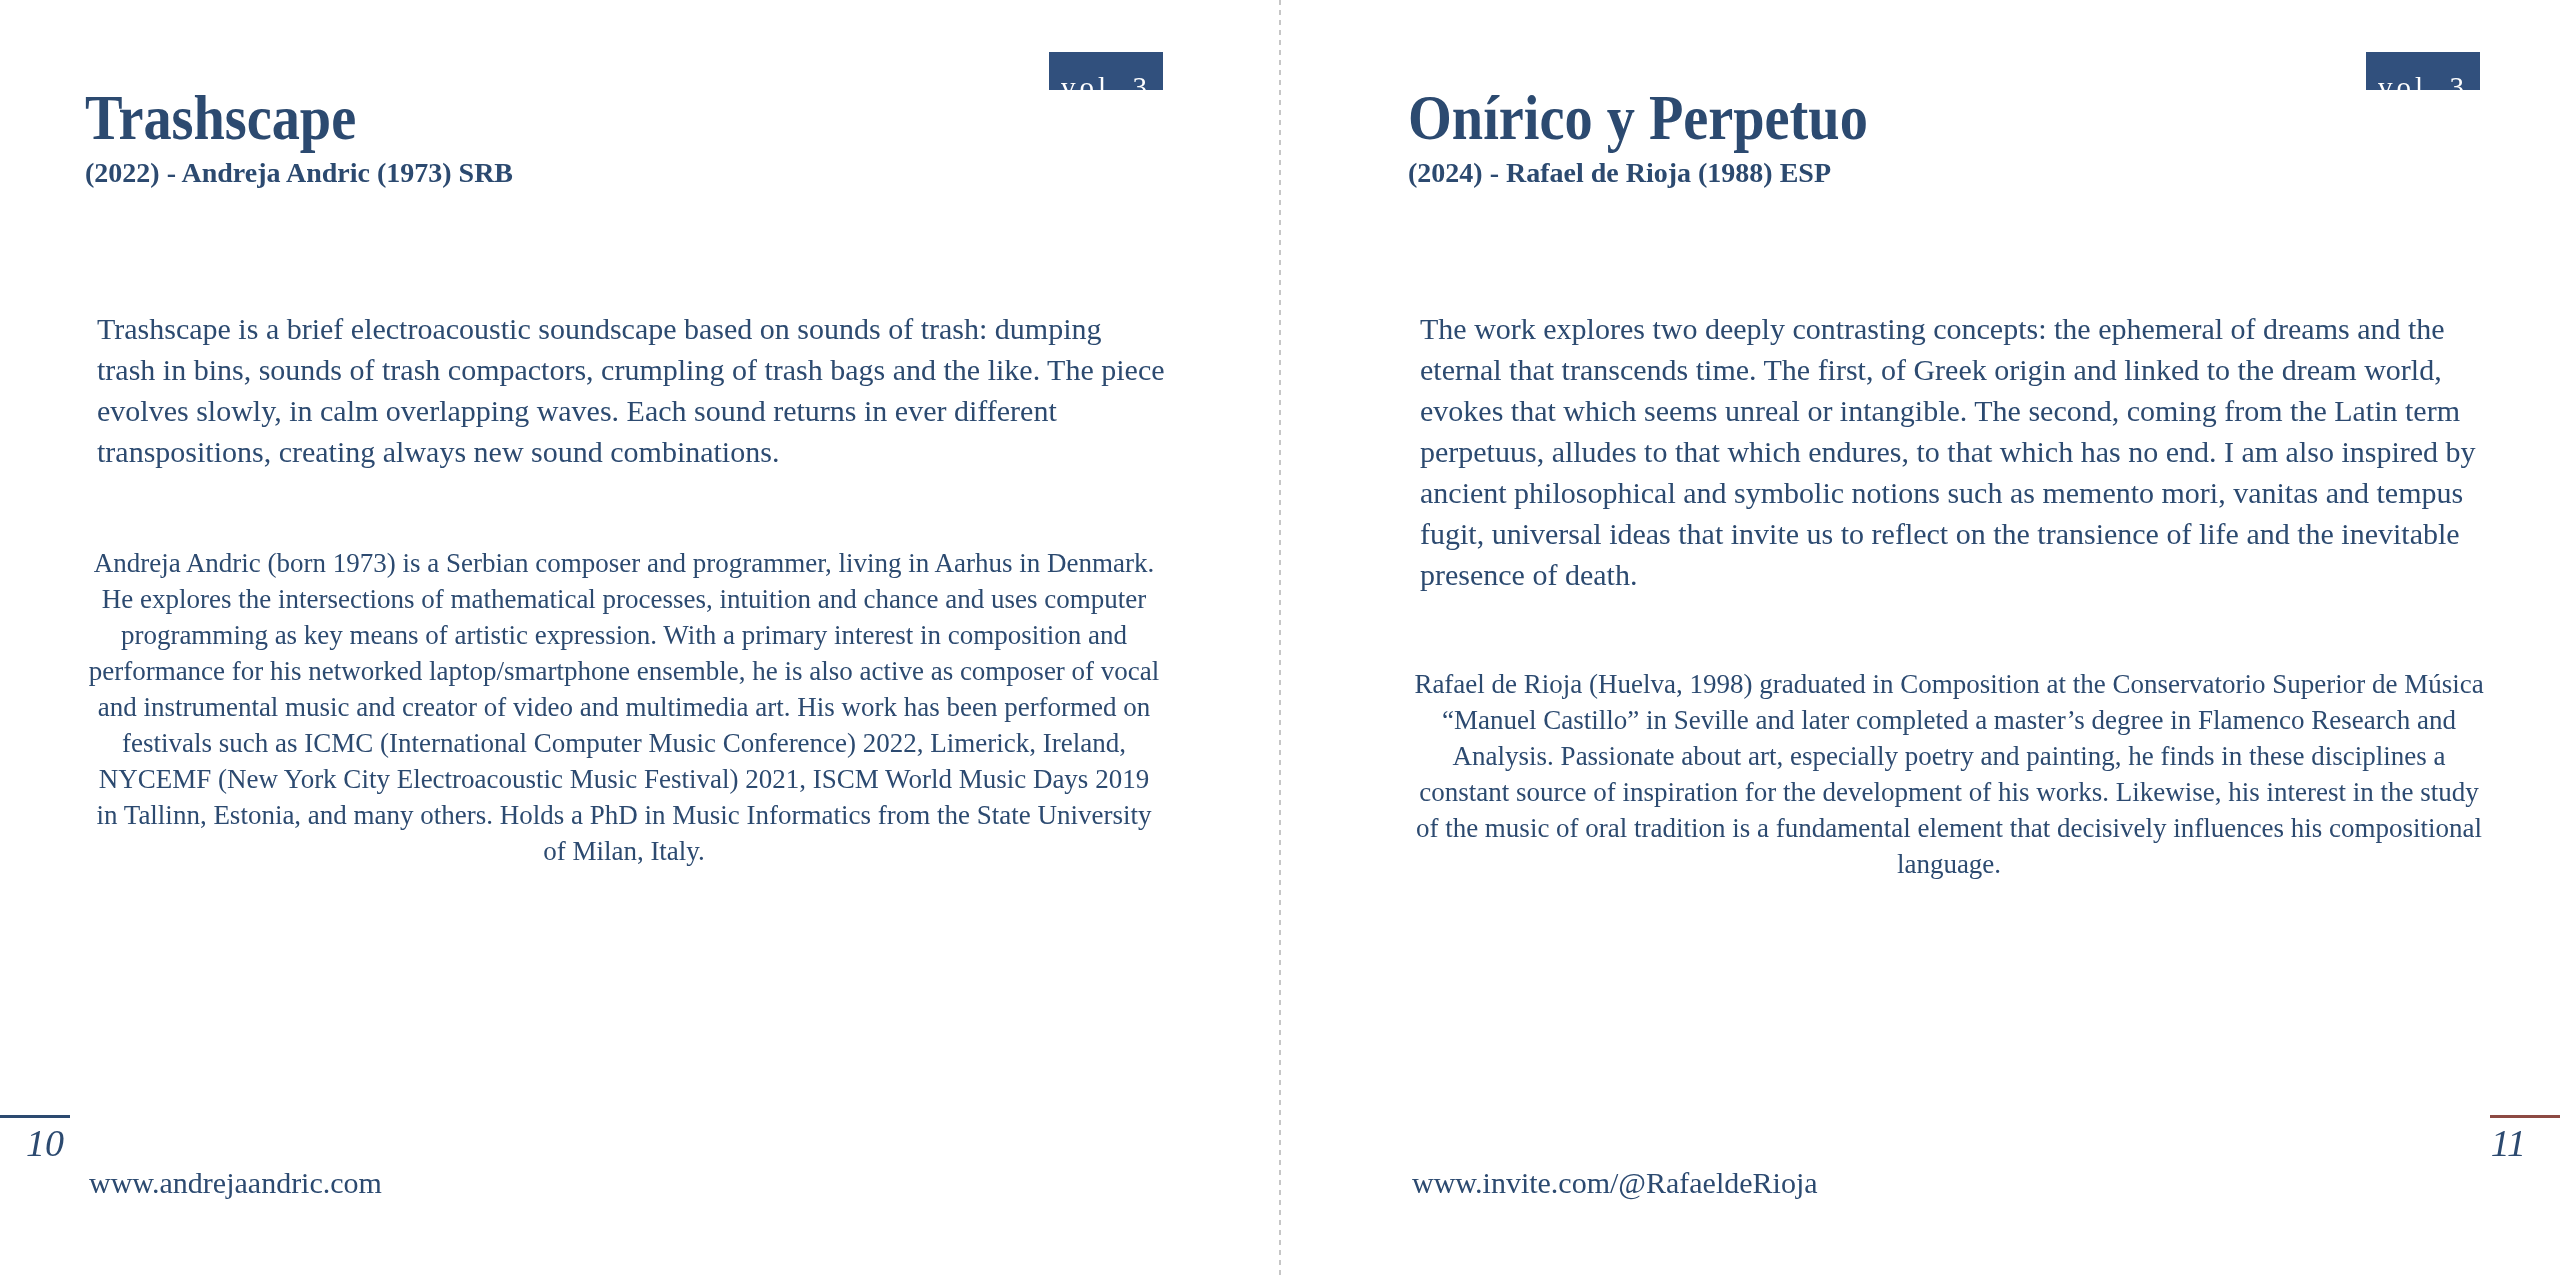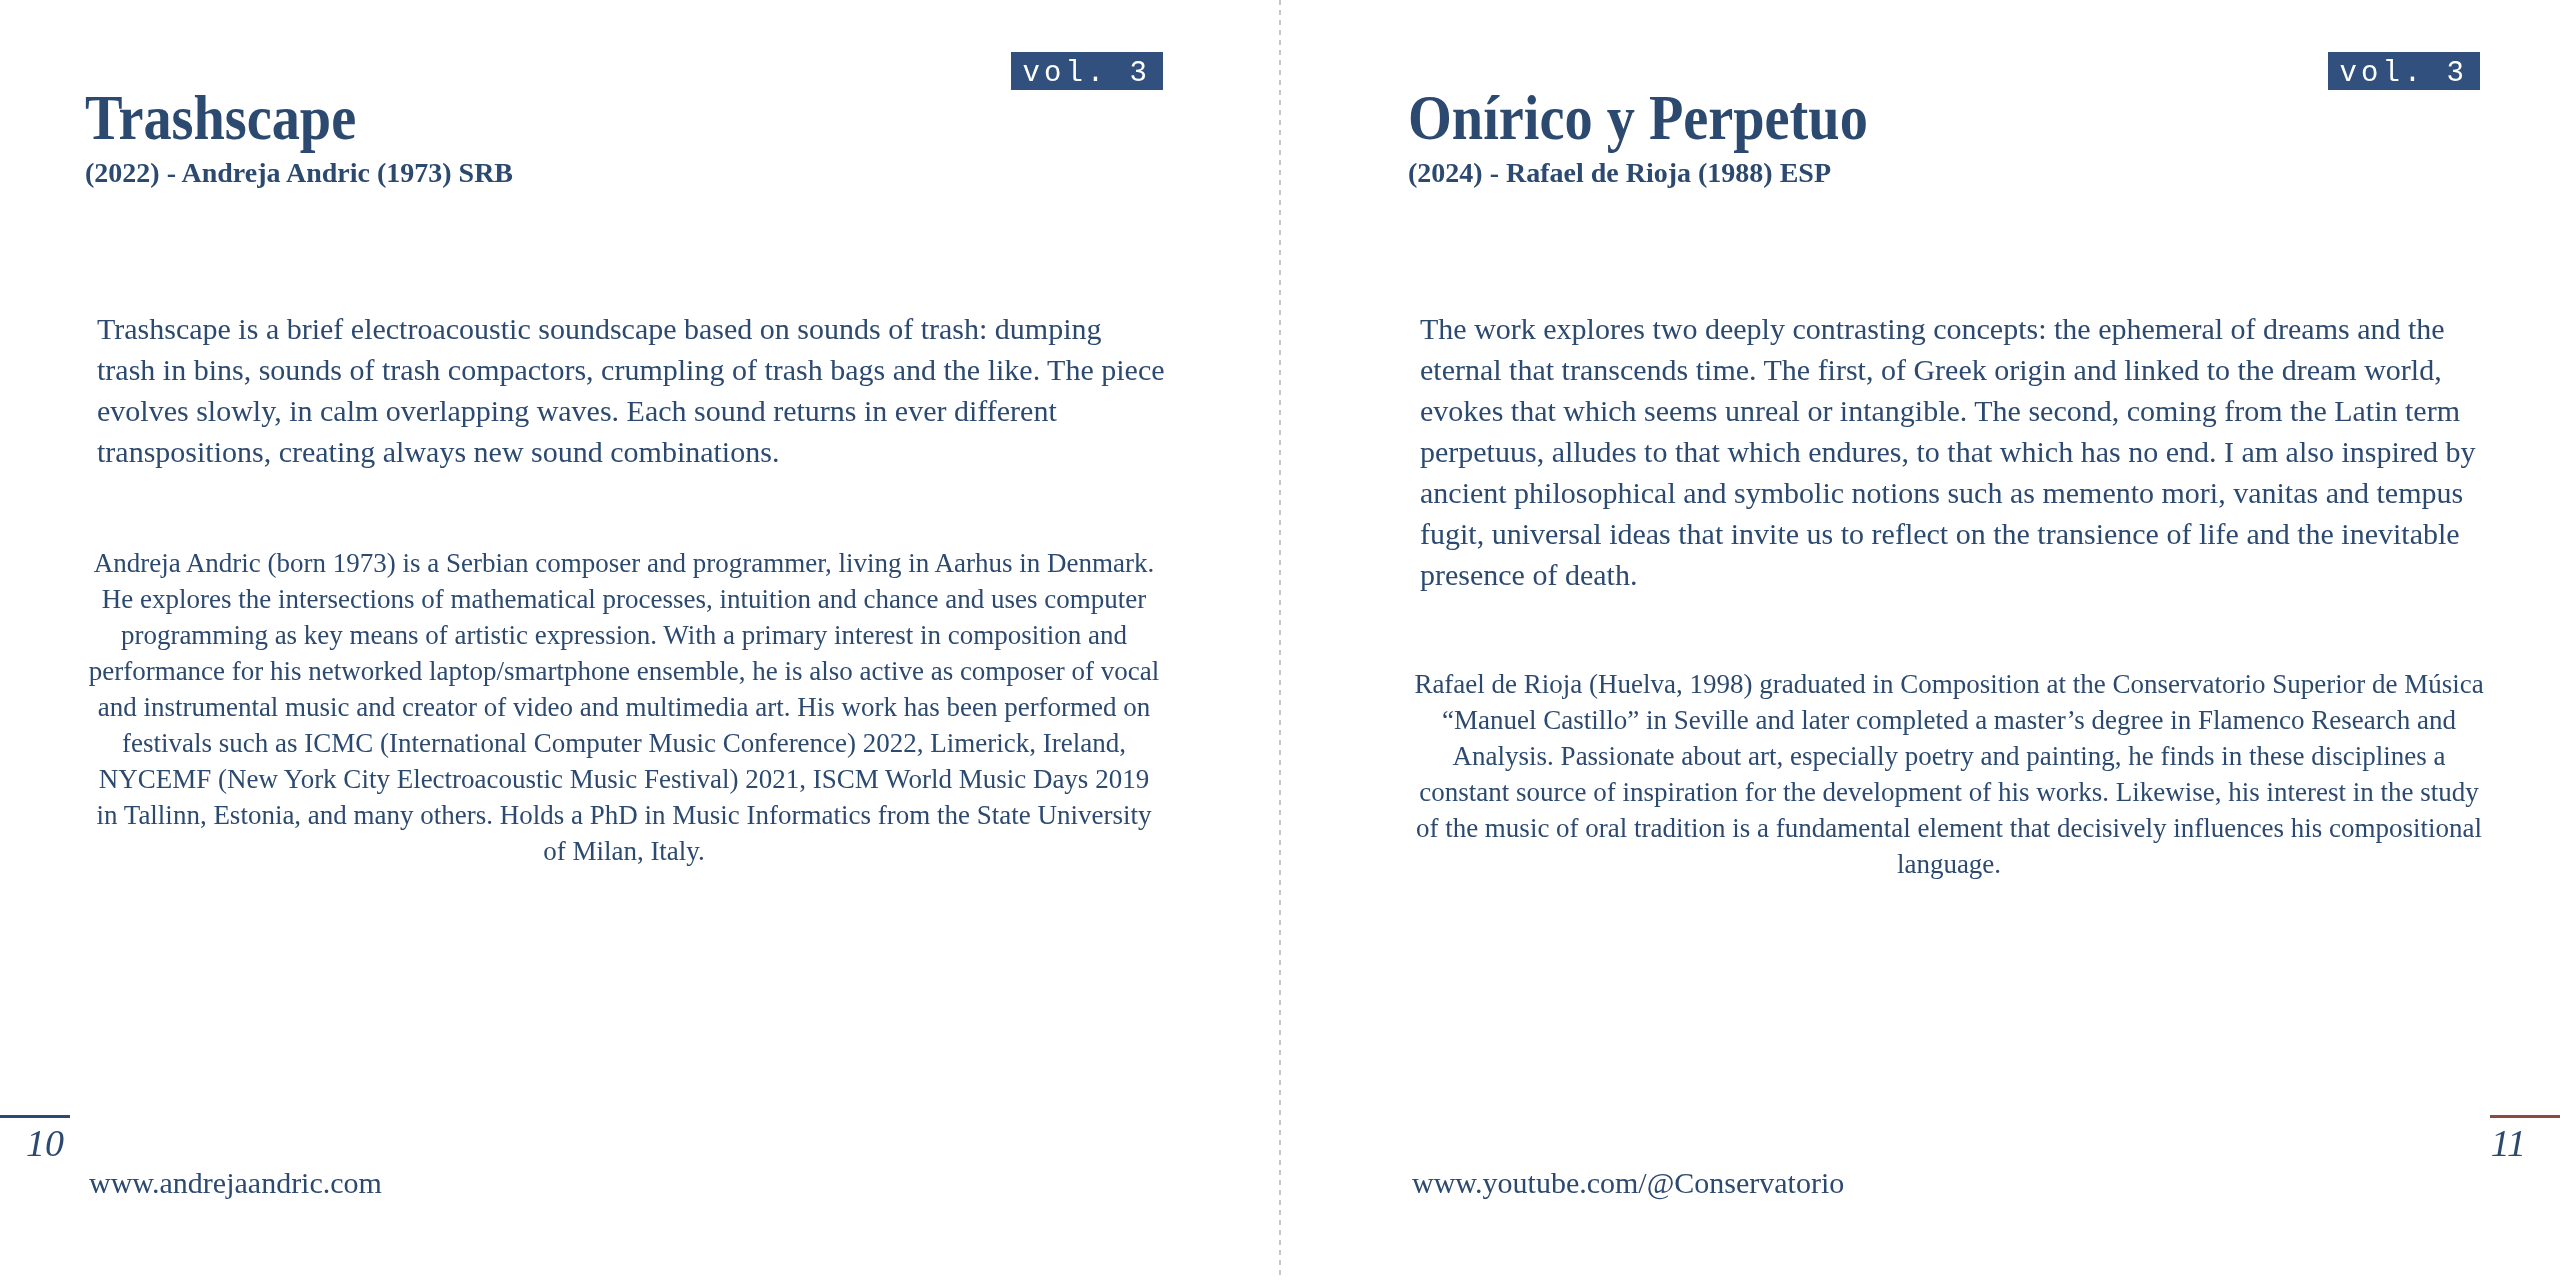--- a/index.html
+++ b/index.html
@@ -39,24 +39,24 @@
     );
   }
 
   .vol-badge {
     position: absolute;
     top: 52px;
     height: 38px;
     line-height: 38px;
     background: #31507d;
     color: #ffffff;
-    font-family: Liberation Mono, monospace;
+    font-family: Liberation Serif, serif;
     font-size: 29px;
     letter-spacing: 4px;
-    padding: 3px 12px;
+    padding: 16px 12px;
     box-sizing: border-box;
   }
   .page.left  .vol-badge { right: 117px; }
   .page.right .vol-badge { right: 80px;  }
 
   .title {
     position: absolute;
     top: 86px;
     margin: 0;
     color: #2c4a70;
@@ -155,18 +155,18 @@
   </section>
 
   <section class="page right">
     <div class="vol-badge">vol. 3</div>
     <h1 class="title">Onírico y Perpetuo</h1>
     <div class="subtitle">(2024) - Rafael de Rioja (1988) ESP</div>
     <p class="description">The work explores two deeply contrasting concepts: the ephemeral of dreams and the eternal that transcends time. The first, of Greek origin and linked to the dream world, evokes that which seems unreal or intangible. The second, coming from the Latin term perpetuus, alludes to that which endures, to that which has no end. I am also inspired by ancient philosophical and symbolic notions such as memento mori, vanitas and tempus fugit, universal ideas that invite us to reflect on the transience of life and the inevitable presence of death.</p>
     <p class="bio">Rafael de Rioja (Huelva, 1998) graduated in Composition at the Conservatorio Superior de Música “Manuel Castillo” in Seville and later completed a master’s degree in Flamenco Research and Analysis. Passionate about art, especially poetry and painting, he finds in these disciplines a constant source of inspiration for the development of his works. Likewise, his interest in the study of the music of oral tradition is a funda­mental element that decisively influences his compositional language.</p>
     <div class="footer-rule"></div>
     <div class="page-number">11</div>
-    <p class="website">www.youtube.com/@Conservatorio</p>
+    <p class="website">www.invite.com/@RafaeldeRioja</p>
   </section>
 
   <div class="divider"></div>
 
 </div>
 
 </body></html>

